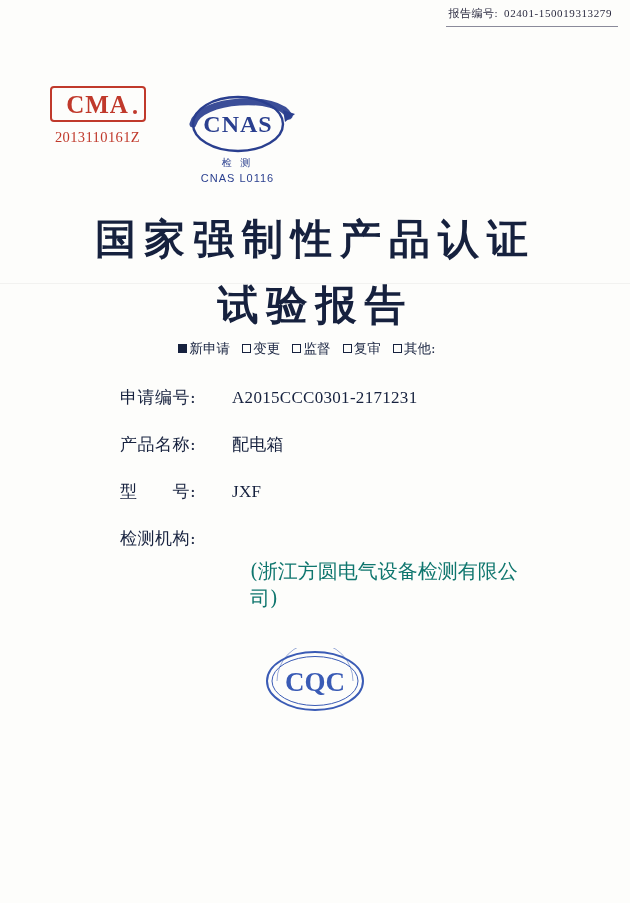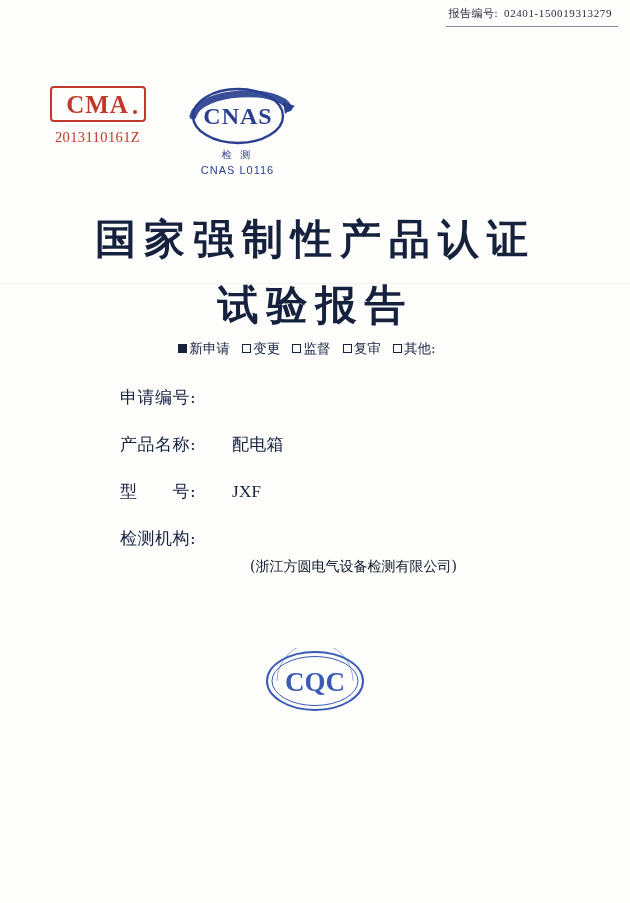--- a/index.html
+++ b/index.html
@@ -102,21 +102,21 @@
     font-family: Liberation Serif, serif;
     font-size: 14.5px;
     color: #c0392b;
     letter-spacing: 0.4px;
   }
 
   
   .cnas-wrap {
     position: absolute;
     left: 175px;
-    top: 4px;
+    top: 12px;
     width: 125px;
     text-align: center;
   }
   .cnas-svg { display: block; margin: 0 auto; }
   .cnas-sub {
     margin-top: -6px;
     font-size: 10px;
     color: #2a3f8f;
     letter-spacing: 3px;
     font-family: "Liberation Serif", serif;
@@ -201,22 +201,22 @@
   }
   .field-value {
     font-family: "Liberation Serif", serif;
     color: #16213e;
     font-size: 17px;
     letter-spacing: 0.3px;
   }
   .field-value.cjk { font-family: "DejaVu Serif", serif; }
   .field-sub {
     font-family: "DejaVu Serif", serif;
-    color: #0f172a;
-    font-size: 14px;
+    color: #0f766e;
+    font-size: 20px;
     margin-left: 112px;
     margin-top: -16px;
     margin-bottom: 22px;
     padding-left: 18px;
   }
 
   
   .cqc-wrap {
     position: absolute;
     top: 648px;
@@ -287,20 +287,21 @@
     </span>
     <span class="cb-item">
       <span class="cb"></span><span>其他:</span>
     </span>
   </div>
 
   <div class="fields">
 
     <div class="field-row">
       <span class="field-label">申请编号:</span>
+      <span class="field-value">A2015CCC0301-2171231</span>
     </div>
 
     <div class="field-row">
       <span class="field-label">产品名称:</span>
       <span class="field-value cjk">配电箱</span>
     </div>
 
     <div class="field-row">
       <span class="field-label">型　　号:</span>
       <span class="field-value">JXF</span>

